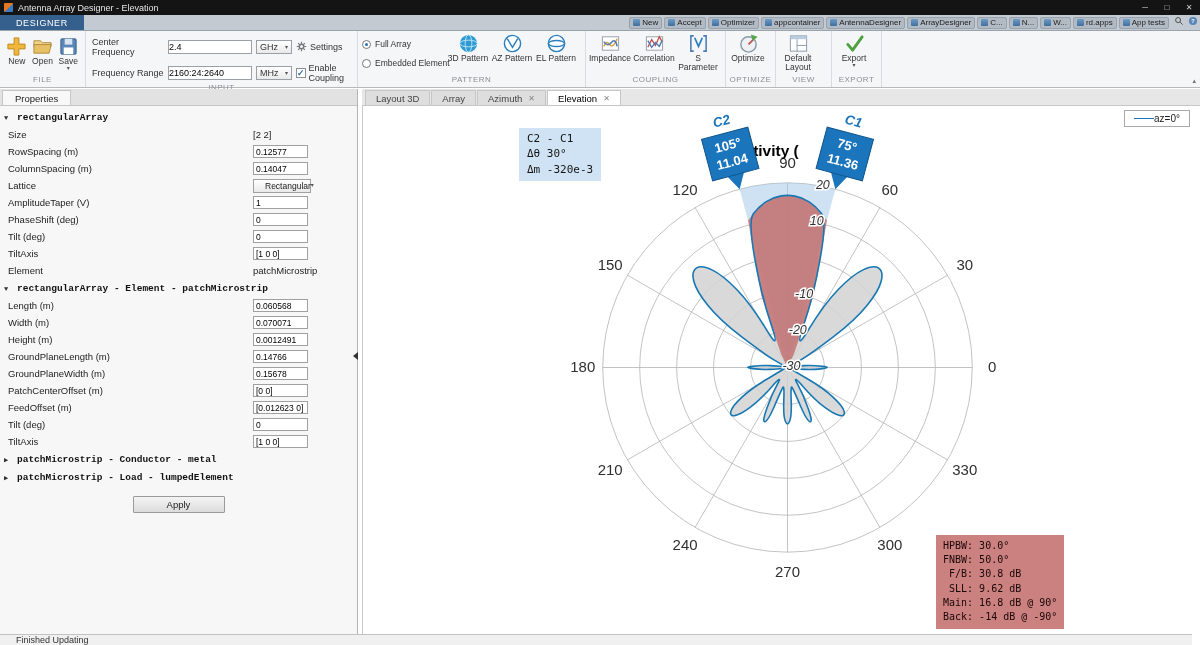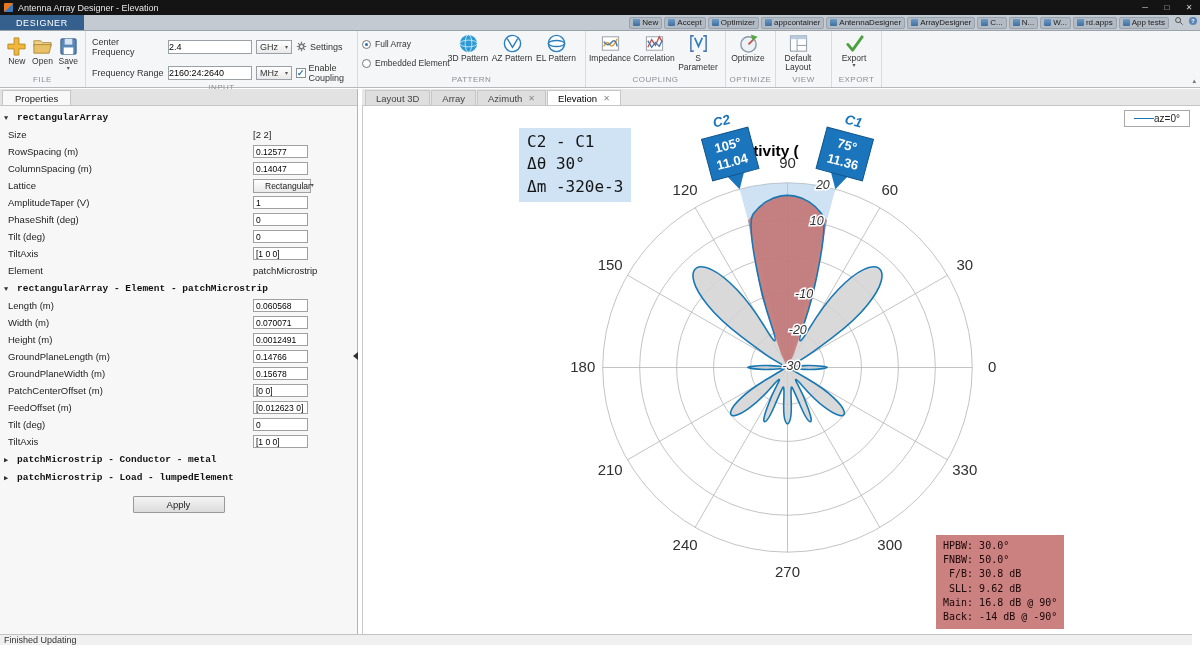--- a/index.html
+++ b/index.html
@@ -61,25 +61,25 @@
   
   #right { position:absolute; top:89px; left:362px; right:0; bottom:11px; display:flex; flex-direction:column; background:#efefef; }
   .doc-tabbar { height:17px; display:flex; background:#e7e7e7; border-bottom:1px solid #c6c6c6; padding-left:3px; align-items:flex-end; flex:none; }
   .doc-tab { display:flex; align-items:center; gap:6px; padding:2px 10px 1px; font-size:9.5px; border:1px solid #c6c6c6; border-bottom:none; background:#dedede; margin-right:1px; color:#444; }
   .doc-tab.active { background:#fff; color:#000; }
   .close-x { font-size:8px; color:#888; }
   #plot-wrap { flex:1; position:relative; background:#fff; border-left:1px solid #c9c9c9; }
   #polar-svg { position:absolute; inset:0; width:100%; height:100%; }
   .legend-box { position:absolute; top:4px; right:10px; border:1px solid #a8a8a8; background:#fff; padding:2px 9px; display:flex; align-items:center; font-size:10px; color:#222; }
   .legend-line { width:20px; height:0; border-top:1.6px solid #1878b4; }
-  .cursor-readout { position:absolute; left:156px; top:22px; background:#cfe3f4; padding:3px 8px 4px; font-family:"DejaVu Sans Mono",monospace; font-size:16px; line-height:1.4; white-space:pre; color:#151515; }
+  .cursor-readout { position:absolute; left:156px; top:22px; background:#cfe3f4; padding:3px 8px 4px; font-family:"DejaVu Sans Mono",monospace; font-size:11px; line-height:1.4; white-space:pre; color:#151515; }
   .stats-box { position:absolute; left:573px; top:429px; background:#ca8180; padding:4px 7px 5px; font-family:"DejaVu Sans Mono",monospace; font-size:10px; line-height:1.42; white-space:pre; color:#1c0606; }
 
   
-  #statusbar { position:absolute; left:0; right:8px; bottom:0; height:11px; background:#f0f0f0; border-top:1px solid #c2c2c2; font-size:9px; color:#333; padding-left:4px; line-height:10px; }
+  #statusbar { position:absolute; left:0; right:8px; bottom:0; height:11px; background:#f0f0f0; border-top:1px solid #c2c2c2; font-size:9px; color:#333; padding-left:16px; line-height:10px; }
 </style>
 </head>
 <body>
 
 <div id="titlebar">
   <span class="app-ic"></span>
   <span>Antenna Array Designer - Elevation</span>
   <span class="wingrp">
     <span class="winbtn">─</span>
     <span class="winbtn">□</span>

